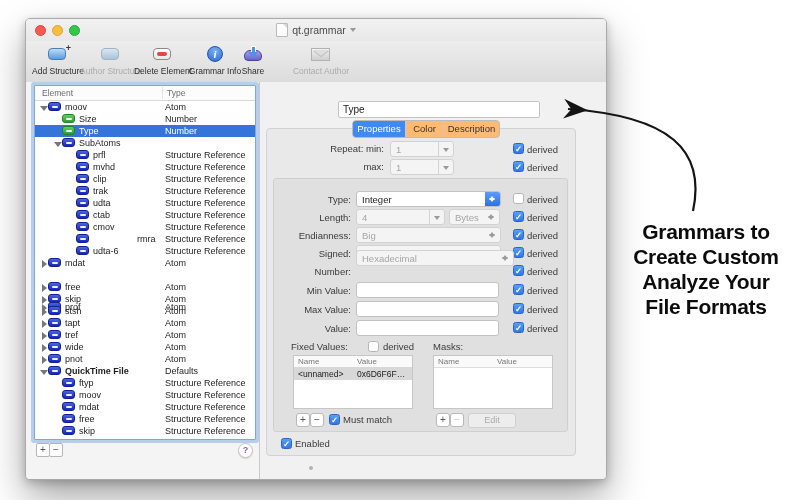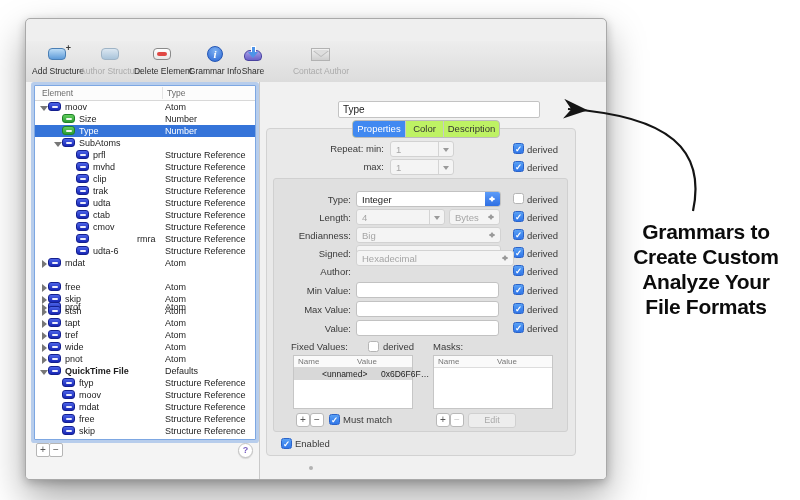--- a/index.html
+++ b/index.html
@@ -58,21 +58,21 @@
   .ticon.blue{background:linear-gradient(#4b63e8,#1726b4);border:1px solid #141f8f;box-sizing:border-box;}
   .ticon.green{background:linear-gradient(#63cf5e,#2b9e33);border:1px solid #20822a;box-sizing:border-box;}
   .ticon .bar{position:absolute;left:3px;top:3px;width:6px;height:2px;border-radius:1px;background:rgba(255,255,255,.92);}
   .left-footer-btn{position:absolute;width:14px;height:14px;background:#fff;border:1px solid #b5b5b5;box-sizing:border-box;font-size:10px;color:#555;text-align:center;line-height:12px;border-radius:2px;}
   .helpbtn{position:absolute;width:15px;height:15px;border-radius:50%;background:#fff;border:1px solid #c2c2c2;box-sizing:border-box;font-size:9px;color:#7a5fc0;font-weight:bold;text-align:center;line-height:13px;box-shadow:0 1px 1px rgba(0,0,0,.12);}
   
   .plabel{position:absolute;font-size:9.5px;color:#3a3a3a;text-align:right;white-space:nowrap;}
   .name-input{position:absolute;background:#fff;border:1px solid #c3c3c3;border-radius:2px;font-size:10px;color:#222;font-family:"Liberation Sans",sans-serif;padding:0 4px;box-sizing:border-box;}
   .tab-box{position:absolute;background:#e9e9e9;border:1px solid #d2d2d2;border-radius:4px;box-sizing:border-box;}
   .inner-box{position:absolute;background:#e0e0e0;border:1px solid #d0d0d0;border-radius:3px;box-sizing:border-box;}
-  .tabs{position:absolute;display:flex;height:16px;border:1px solid #bcbcbc;border-radius:4px;overflow:hidden;background:#bef264;}
+  .tabs{position:absolute;display:flex;height:16px;border:1px solid #bcbcbc;border-radius:4px;overflow:hidden;background:#fdba74;}
   .tabseg{font-size:9.5px;color:#333;text-align:center;line-height:16px;border-right:1px solid #c9c9c9;}
   .tabseg:last-child{border-right:none;}
   .tabseg.sel{background:#4189f1;color:#fff;}
   .ctl{position:absolute;height:16px;box-sizing:border-box;border:1px solid #c2c2c2;border-radius:3px;background:#fff;font-size:9.5px;}
   .ctl .val{position:absolute;left:5px;top:2px;color:#222;white-space:nowrap;}
   .ctl.dim{background:#f4f4f4;border-color:#d2d2d2;}
   .ctl.dim .val{color:#a5a5a5;}
   .stepper{position:absolute;right:0;top:0;bottom:0;width:15px;border-radius:0 2px 2px 0;}
   .stepper.blue{background:linear-gradient(#5d9cf8,#2f6fe3);}
   .stepper .t-up{position:absolute;left:4px;top:3px;width:0;height:0;border:3px solid transparent;border-bottom:4px solid #fff;margin-top:-2px;}
@@ -83,35 +83,47 @@
   .ddbtn .t-dn{position:absolute;left:4px;top:6px;width:0;height:0;border:3px solid transparent;border-top:4px solid #9a9a9a;}
   .chk{position:absolute;width:11px;height:11px;border-radius:2.5px;box-sizing:border-box;}
   .chk.on{background:linear-gradient(#58a0f5,#3176e8);border:1px solid #2a63c9;color:#fff;font-size:8.5px;font-weight:bold;text-align:center;line-height:10px;}
   .chk.off{background:#fff;border:1px solid #b5b5b5;}
   .chklabel{position:absolute;font-size:9.5px;color:#3a3a3a;white-space:nowrap;}
   .minitable{position:absolute;background:#fff;border:1px solid #c6c6c6;box-sizing:border-box;}
   .minitable .mth{position:absolute;left:0;top:0;right:0;height:11px;background:#fafafa;border-bottom:1px solid #ddd;}
   .minitable .mth span{position:absolute;top:1px;font-size:8px;color:#777;}
   .minitable .mtrow{position:absolute;left:0;right:0;height:13px;font-size:8.5px;color:#222;}
   .minitable .mtrow.selrow{background:#d8d8d8;}
-  .minitable .mtrow span{position:absolute;top:2px;white-space:nowrap;overflow:hidden;margin-left:24px;}
+  .minitable .mtrow span{position:absolute;top:2px;white-space:nowrap;overflow:hidden;}
   .smallbtn{position:absolute;width:14px;height:14px;background:#fff;border:1px solid #b9b9b9;box-sizing:border-box;border-radius:3px;font-size:10px;color:#555;text-align:center;line-height:12px;}
   .smallbtn.disabled{color:#cacaca;}
   .editbtn{position:absolute;height:15px;background:#ededed;border:1px solid #d0d0d0;border-radius:3px;box-sizing:border-box;font-size:9px;color:#ababab;text-align:center;line-height:13px;}
   .splitdot{position:absolute;width:4px;height:4px;border-radius:50%;background:#b3b3b3;}
   
   .annotation{position:absolute;left:618px;top:219px;width:176px;text-align:center;font-size:21px;font-weight:bold;letter-spacing:-.3px;line-height:25px;color:#0c0c0c;}
   .arrow-svg{position:absolute;left:0;top:0;width:800px;height:500px;pointer-events:none;}
 </style>
 </head>
 <body>
 
 <div class="stage">
   <div class="window">
 
+    <div class="titlebar">
+      <div class="traffic">
+        <div class="tl red"></div>
+        <div class="tl yel"></div>
+        <div class="tl grn"></div>
+      </div>
+      <div class="titlegrp">
+        <span class="docicon"></span>
+        <span class="title-text">qt.grammar</span>
+        <span class="title-chev"></span>
+      </div>
+    </div>
 
     <div class="toolbar" id="toolbar">
         <div class="tbitem" style="left: -4px; width: 72px;">
           <div class="icbox">
             <div class="rect-blue"></div>
             <span class="plusbadge">+</span>
           </div>
           <div class="tblabel">Add Structure</div>
         </div>
         <div class="tbitem disabled" style="left: 49px; width: 72px;">
@@ -446,21 +458,21 @@
             <div class="plabel" style="left: 13px; top: 166px; width: 78px;">Signed:</div>
             <div class="ctl dim" style="left: 96px; top: 163px; width: 145px;">
               <span class="val">No</span>
               <div class="stepper gray">
                 <div class="t-up"></div>
                 <div class="t-dn"></div>
               </div>
             </div>
             <div class="chk on" style="left: 253px; top: 165px;">✓</div>
             <div class="chklabel" style="left: 267px; top: 166px;">derived</div>
-            <div class="plabel" style="left: 13px; top: 184px; width: 78px;">Author:</div>
+            <div class="plabel" style="left: 13px; top: 184px; width: 78px;">Number:</div>
             <div class="ctl dim" style="left: 96px; top: 168px; width: 158px;">
               <span class="val">Hexadecimal</span>
               <div class="stepper gray">
                 <div class="t-up"></div>
                 <div class="t-dn"></div>
               </div>
             </div>
             <div class="chk on" style="left: 253px; top: 183px;">✓</div>
             <div class="chklabel" style="left: 267px; top: 184px;">derived</div>
             <div class="plabel" style="left: 13px; top: 203px; width: 78px;">Min Value:</div>

